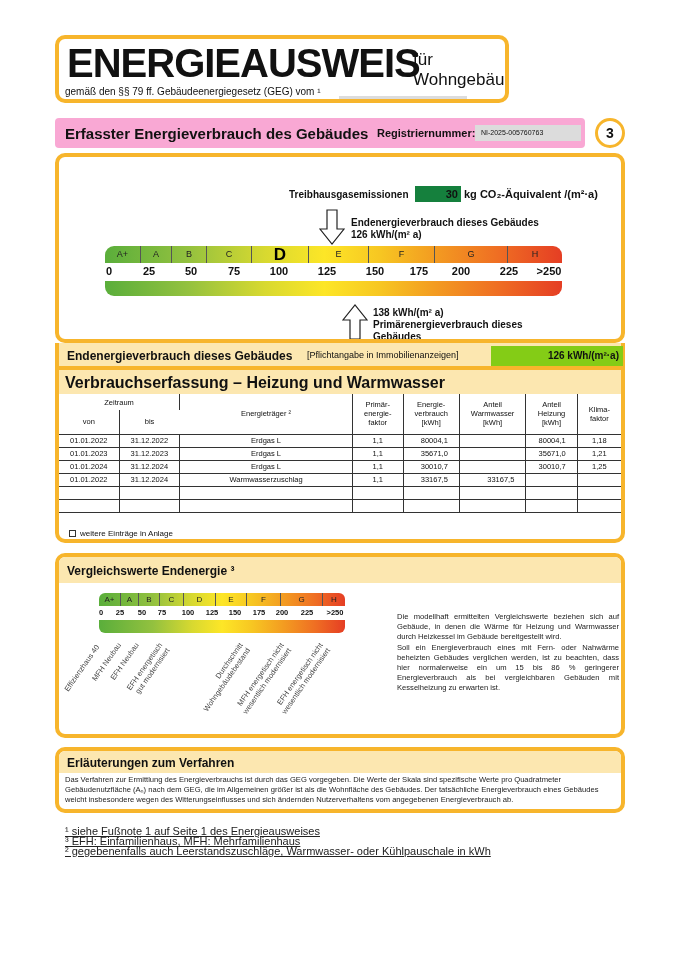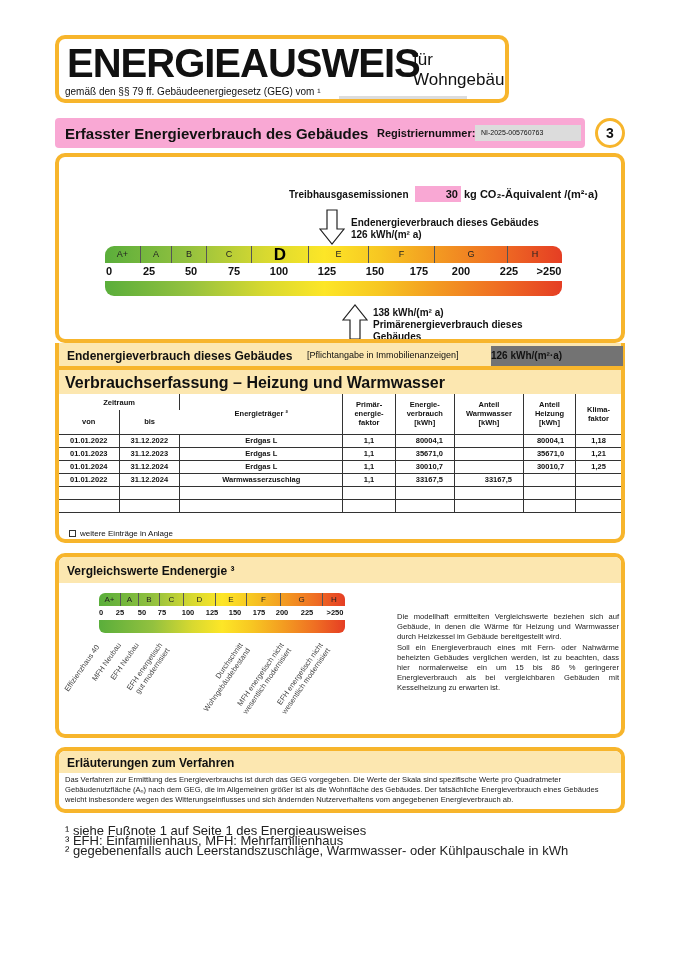--- a/index.html
+++ b/index.html
@@ -15,63 +15,63 @@
   
   #section-bar { position: absolute; left: 55px; top: 118px; width: 530px; height: 30px; background: #f9a8d4; border-radius: 4px; }
   .sb-title { position: absolute; left: 10px; top: 7px; font-size: 15px; font-weight: bold; }
   .sb-reg { position: absolute; left: 322px; top: 9px; font-size: 11px; font-weight: bold; }
   .sb-regval { position: absolute; left: 420px; top: 7px; width: 106px; height: 16px; background: #dcdcdc; font-size: 7px; line-height: 16px; padding-left: 6px; }
   #page-num { position: absolute; left: 595px; top: 118px; width: 30px; height: 30px; border: 3px solid #f7b52c; border-radius: 50%; text-align: center; font-weight: bold; font-size: 14px; line-height: 24px; }
   
   #ev-box { left: 55px; top: 153px; width: 570px; height: 190px; }
   .ev-head { position: absolute; left: 0; top: 0; width: 100%; height: 28px; font-size: 16px; padding: 5px 8px; }
   .thg-label { position: absolute; left: 230px; top: 32px; font-size: 10px; font-weight: bold; }
-  .thg-val { position: absolute; left: 356px; top: 29px; width: 46px; height: 16px; background: #f9a8d4; text-align: right; font-size: 11px; font-weight: bold; padding-right: 3px; line-height: 16px; }
+  .thg-val { position: absolute; left: 356px; top: 29px; width: 46px; height: 16px; background: #15803d; text-align: right; font-size: 11px; font-weight: bold; padding-right: 3px; line-height: 16px; }
   .thg-unit { position: absolute; left: 405px; top: 31px; font-size: 11px; font-weight: bold; }
   .arrow-down { position: absolute; left: 260px; top: 52px; }
   .end-lbl { position: absolute; left: 292px; top: 60px; font-size: 10px; font-weight: bold; line-height: 12px; }
   .scale-top { position: absolute; left: 46px; top: 89px; width: 457px; height: 17px; border-radius: 9px 9px 0 0; background: linear-gradient(to right, #5aae3b 0%, #93c13f 18%, #d8d930 35%, #fde627 48%, #f7c722 60%, #f39c21 72%, #ef6e23 86%, #e53e24 100%); display: flex; }
   .seg { height: 17px; border-right: 1px solid #555; font-size: 9px; text-align: center; line-height: 17px; color: #222; }
   .seg:last-child { border-right: none; }
   .seg.big { font-size: 17px; font-weight: bold; color: #000; }
   .ticks { position: absolute; left: 40px; top: 108px; width: 470px; height: 14px; font-size: 11px; font-weight: bold; }
   .ticks span { position: absolute; transform: translateX(-50%); }
   .scale-bot { position: absolute; left: 46px; top: 124px; width: 457px; height: 15px; border-radius: 0 0 9px 9px; background: linear-gradient(to right, #5aae3b 0%, #93c13f 18%, #d8d930 35%, #fde627 48%, #f7c722 60%, #f39c21 72%, #ef6e23 86%, #e53e24 100%); }
   .arrow-up { position: absolute; left: 283px; top: 147px; }
   .prim-lbl { position: absolute; left: 314px; top: 150px; font-size: 10px; font-weight: bold; line-height: 12px; }
   
   #end-strip { position: absolute; left: 55px; top: 343px; width: 570px; height: 26px; background: #fce7b0; border-left: 4px solid #f7b52c; border-right: 4px solid #f7b52c; }
   .es-title { position: absolute; left: 8px; top: 6px; font-size: 12px; font-weight: bold; }
   .es-note { position: absolute; left: 248px; top: 7px; font-size: 9px; }
-  .es-val { position: absolute; left: 432px; top: 3px; width: 132px; height: 20px; background: #737373; text-align: left; padding-right: 4px; font-size: 10px; font-weight: bold; line-height: 20px; }
+  .es-val { position: absolute; left: 432px; top: 3px; width: 132px; height: 20px; background: #84cc16; text-align: right; padding-right: 4px; font-size: 10px; font-weight: bold; line-height: 20px; }
   
   #vb-box { left: 55px; top: 366px; width: 570px; height: 177px; border-top-left-radius: 0; border-top-right-radius: 0; }
   .vb-head { position: absolute; left: 0; top: 0; width: 100%; height: 24px; font-size: 16px; padding: 4px 6px; }
   table.vb { position: absolute; left: 0; top: 24px; width: 562px; border-collapse: collapse; font-size: 7.5px; }
-  table.vb td, table.vb th { border-right: 1px solid #333; border-bottom: 1px solid #333; text-align: center; font-weight: bold; padding: 0 11px; height: 13px; }
+  table.vb td, table.vb th { border-right: 1px solid #333; border-bottom: 1px solid #333; text-align: center; font-weight: normal; padding: 0 11px; height: 13px; }
   table.vb th { vertical-align: middle; }
   table.vb td:last-child, table.vb th:last-child { border-right: none; }
   table.vb td.r { text-align: right; }
   .more { position: absolute; left: 10px; top: 159px; font-size: 8px; }
   .cb { display: inline-block; width: 7px; height: 7px; border: 1px solid #333; margin-right: 4px; vertical-align: -1px; }
   
   #vw-box { left: 55px; top: 553px; width: 570px; height: 185px; }
   .vw-head { position: absolute; left: 0; top: 0; width: 100%; height: 26px; font-size: 12px; padding: 7px 8px; }
   .vw-scale-top { position: absolute; left: 40px; top: 36px; width: 246px; height: 13px; border-radius: 6px 6px 0 0; background: linear-gradient(to right, #5aae3b 0%, #93c13f 22%, #d8d930 38%, #fde627 50%, #f7c722 62%, #f39c21 75%, #ef6e23 88%, #e53e24 100%); display: flex; }
   .vw-scale-top .seg { height: 13px; font-size: 8px; line-height: 13px; font-weight: normal; }
   .vw-ticks { position: absolute; left: 40px; top: 51px; width: 246px; height: 10px; font-size: 7.5px; font-weight: bold; }
   .vw-ticks span { position: absolute; transform: translateX(-50%); }
   .vw-scale-bot { position: absolute; left: 40px; top: 63px; width: 246px; height: 13px; border-radius: 0 0 6px 6px; background: linear-gradient(to right, #5aae3b 0%, #93c13f 22%, #d8d930 38%, #fde627 50%, #f7c722 62%, #f39c21 75%, #ef6e23 88%, #e53e24 100%); }
   .rot { position: absolute; transform-origin: right top; transform: rotate(-55deg); font-size: 7.5px; color: #444; white-space: nowrap; text-align: right; line-height: 9px; }
   .vw-text { position: absolute; left: 338px; top: 55px; width: 222px; font-size: 7.6px; line-height: 10.2px; text-align: justify; color: #222; }
   
   #er-box { left: 55px; top: 747px; width: 570px; height: 66px; }
   .er-head { position: absolute; left: 0; top: 0; width: 100%; height: 22px; font-size: 12px; padding: 5px 8px; }
   .er-text { position: absolute; left: 6px; top: 24px; width: 556px; font-size: 7.6px; line-height: 10px; color: #222; }
-  .footnotes { position: absolute; left: 65px; top: 826px; font-size: 13px; line-height: 10px; color: #222; }
+  .footnotes { position: absolute; left: 65px; top: 826px; font-size: 11px; line-height: 10px; color: #222; text-decoration: underline; }
 </style>
 </head>
 <body>
 
 <div class="box" id="title-box">
   <div class="title-main">ENERGIEAUSWEIS</div>
   <div class="title-sub">für Wohngebäude</div>
   <div class="title-law">gemäß den §§ 79 ff. Gebäudeenergiegesetz (GEG) vom ¹</div>
   <div class="title-date">16.10.2023</div>
 </div>

